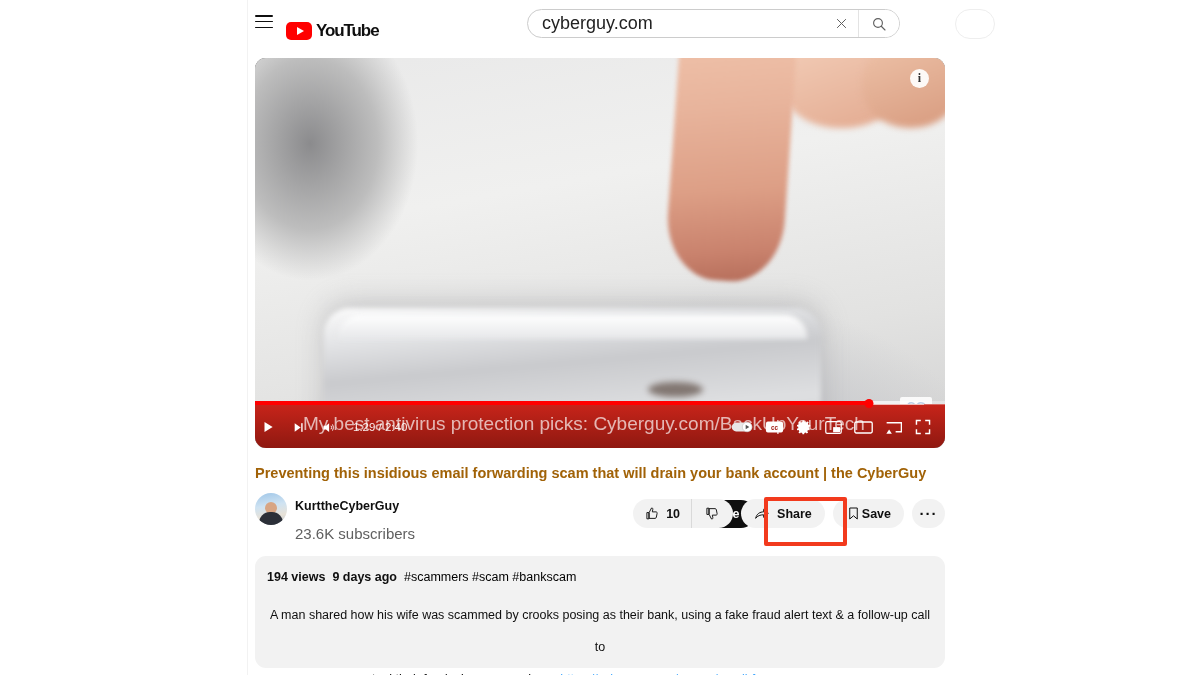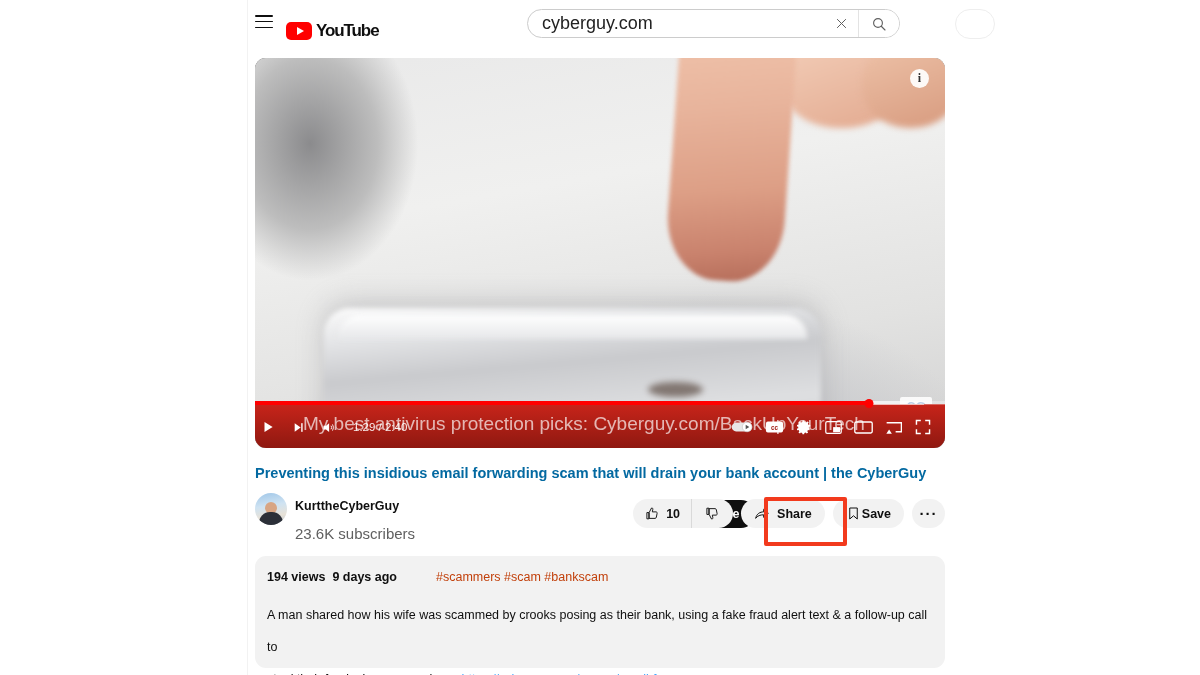--- a/index.html
+++ b/index.html
@@ -221,21 +221,21 @@
   .marquee {
     position: absolute; left: 48px; top: 9px;
     font-size: 19px; color: rgba(255,255,255,.68);
     white-space: nowrap; pointer-events: none;
     font-family: "Liberation Sans", sans-serif;
   }
   
   .video-title {
     position: absolute; left: 255px; top: 464px;
     width: 690px;
-    font-size: 14.5px; font-weight: 700; color: #0369a1;
+    font-size: 14.5px; font-weight: 700; color: #a16207;
     line-height: 1.3;
   }
   .channel-row {
     position: absolute; left: 255px; top: 492px; width: 690px; height: 56px;
   }
   .avatar {
     position: absolute; left: 0; top: 1px; width: 32px; height: 32px;
     border-radius: 50%; overflow: hidden; cursor: pointer;
     background: linear-gradient(170deg,#9fc6e8 0%,#cfe3f2 40%,#e8e2d8 70%,#b9c4cf 100%);
   }
@@ -295,27 +295,27 @@
     position: absolute; left: 764px; top: 497px;
     width: 83px; height: 49px;
     border: 4px solid #f23a1d; border-radius: 2px;
     pointer-events: none;
   }
   
   .description {
     position: absolute; left: 255px; top: 556px;
     width: 690px; height: 112px;
     background: #f2f2f2; border-radius: 11px;
-    padding: 14px 12px 0 12px; cursor: pointer;
+    padding: 14px 12px 0 12px; cursor: pointer; text-align: center;
   }
   .meta-line {
     font-size: 12.5px; color: #0f0f0f; font-weight: 700;
     display: flex; gap: 7px; align-items: baseline;
   }
-  .meta-line .tags { font-weight: 400; color: #c2410c; margin-left: 32px; }
+  .meta-line .tags { font-weight: 400; color: #000000; }
   .desc-body {
     margin-top: 16px; font-size: 12.5px; color: #0f0f0f;
     line-height: 2.55;
   }
   .desc-link { color: #3ea6ff; }
   .more-link { font-weight: 700; color: #0f0f0f; }
 </style>
 </head>
 <body>
 

